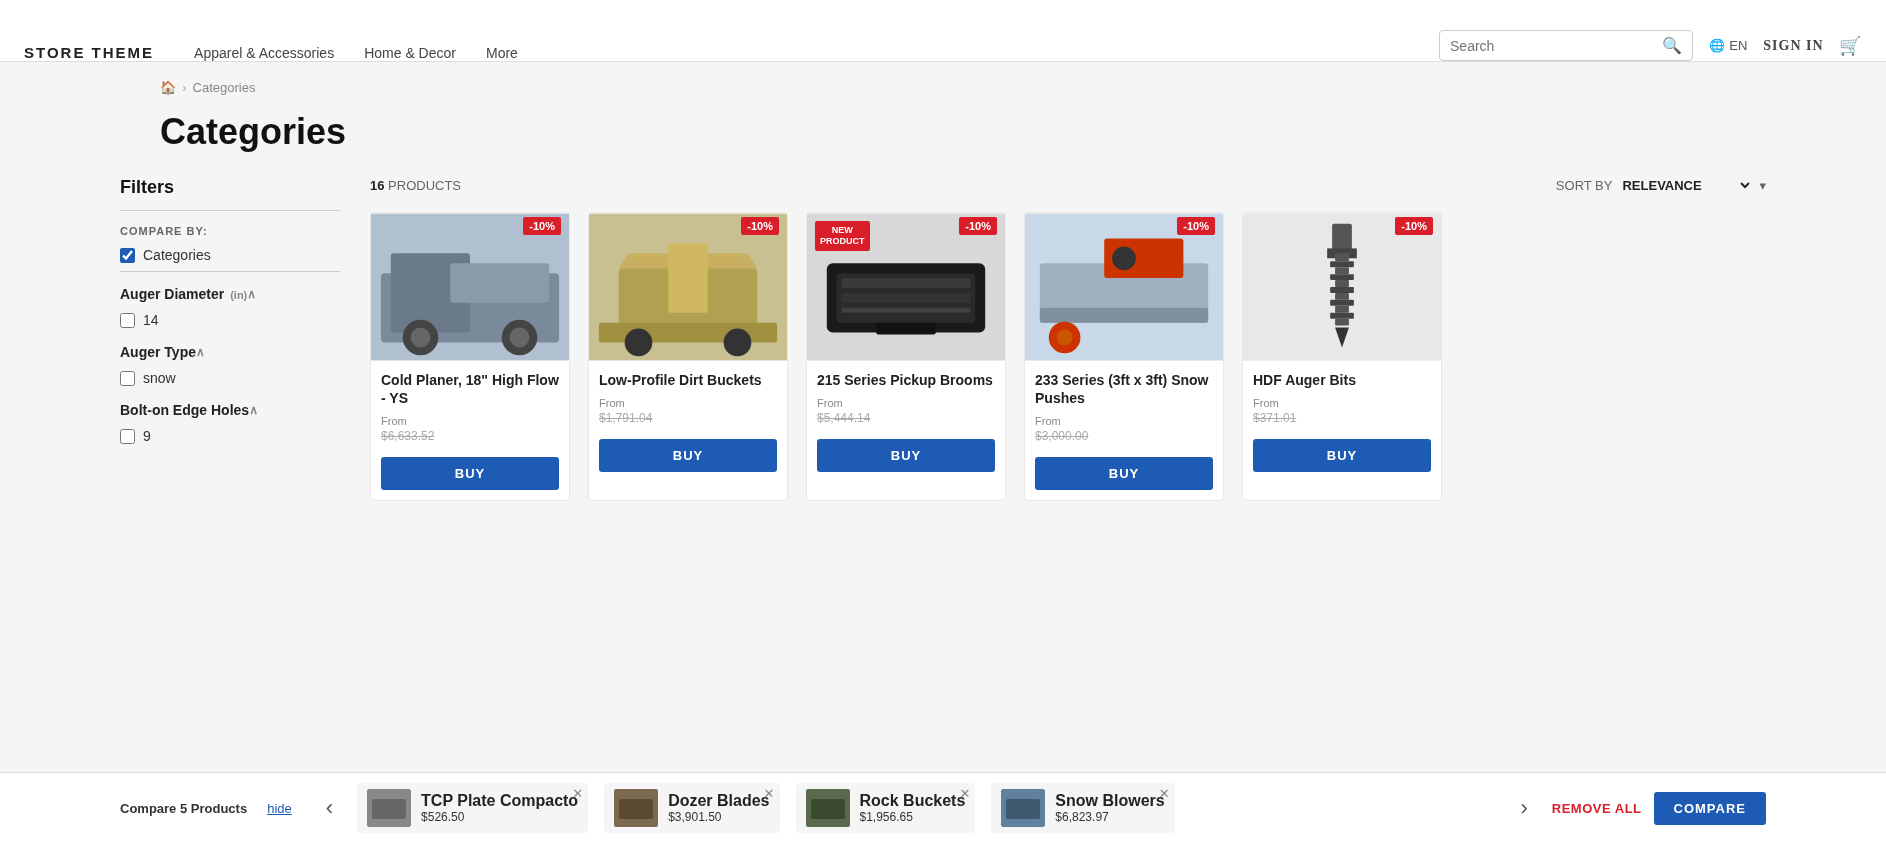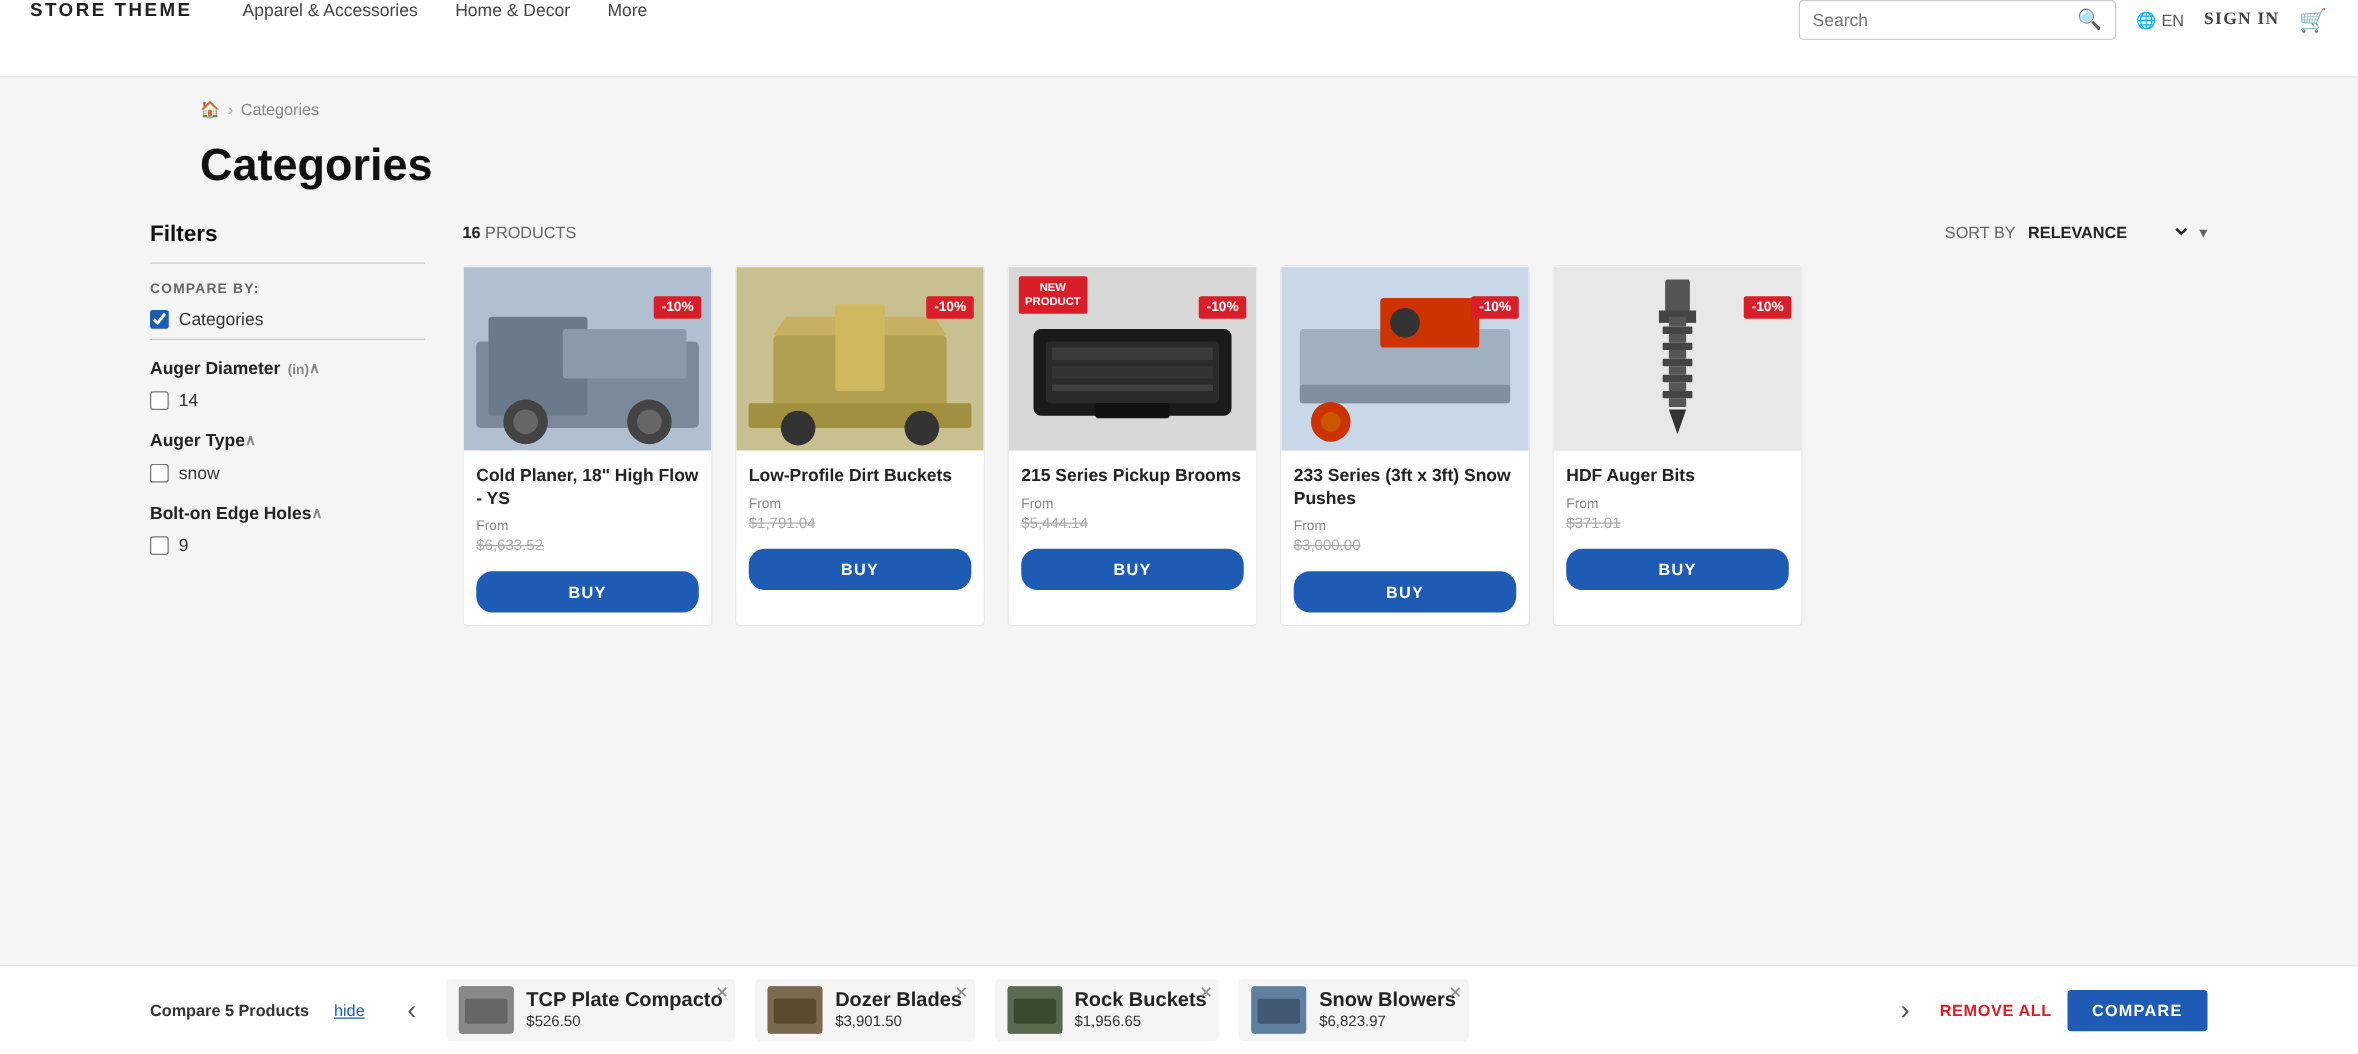--- a/index.html
+++ b/index.html
@@ -3,21 +3,21 @@
   <meta charset="utf-8">
   <style>
     * { box-sizing: border-box; margin: 0; padding: 0; }
     body { font-family: Arial, sans-serif; background: #f5f5f5; color: #333; font-size: 14px; }
 
     
     .navbar {
       background: #fff;
       border-bottom: 1px solid #ddd;
       display: flex;
-      align-items: flex-start;
+      align-items: flex-end;
       padding: 0 24px;
       height: 62px;
       position: relative;
     }
     .navbar-brand {
       font-size: 15px;
       font-weight: 700;
       letter-spacing: 2px;
       color: #222;
       margin-right: 40px;
@@ -225,21 +225,21 @@
       position: relative;
       height: 148px;
       overflow: hidden;
       background: #f0f0f0;
       display: flex;
       align-items: center;
       justify-content: center;
     }
     .discount-badge {
       position: absolute;
-      top: 24px;
+      top: 4px;
       right: 8px;
       background: #d91e2a;
       color: #fff;
       font-size: 11px;
       font-weight: 700;
       padding: 3px 6px;
       border-radius: 2px;
       z-index: 2;
     }
     .new-badge {
@@ -277,21 +277,21 @@
       text-decoration: line-through;
       margin-bottom: 2px;
     }
     .buy-btn {
       display: block;
       width: calc(100% - 20px);
       margin: 6px 10px 0;
       background: #1e5bb5;
       color: #fff;
       border: none;
-      border-radius: 13px;
+      border-radius: 3px;
       padding: 9px 0;
       font-size: 13px;
       font-weight: 700;
       letter-spacing: 1px;
       cursor: pointer;
       text-align: center;
     }
 
     
     .compare-bar {

